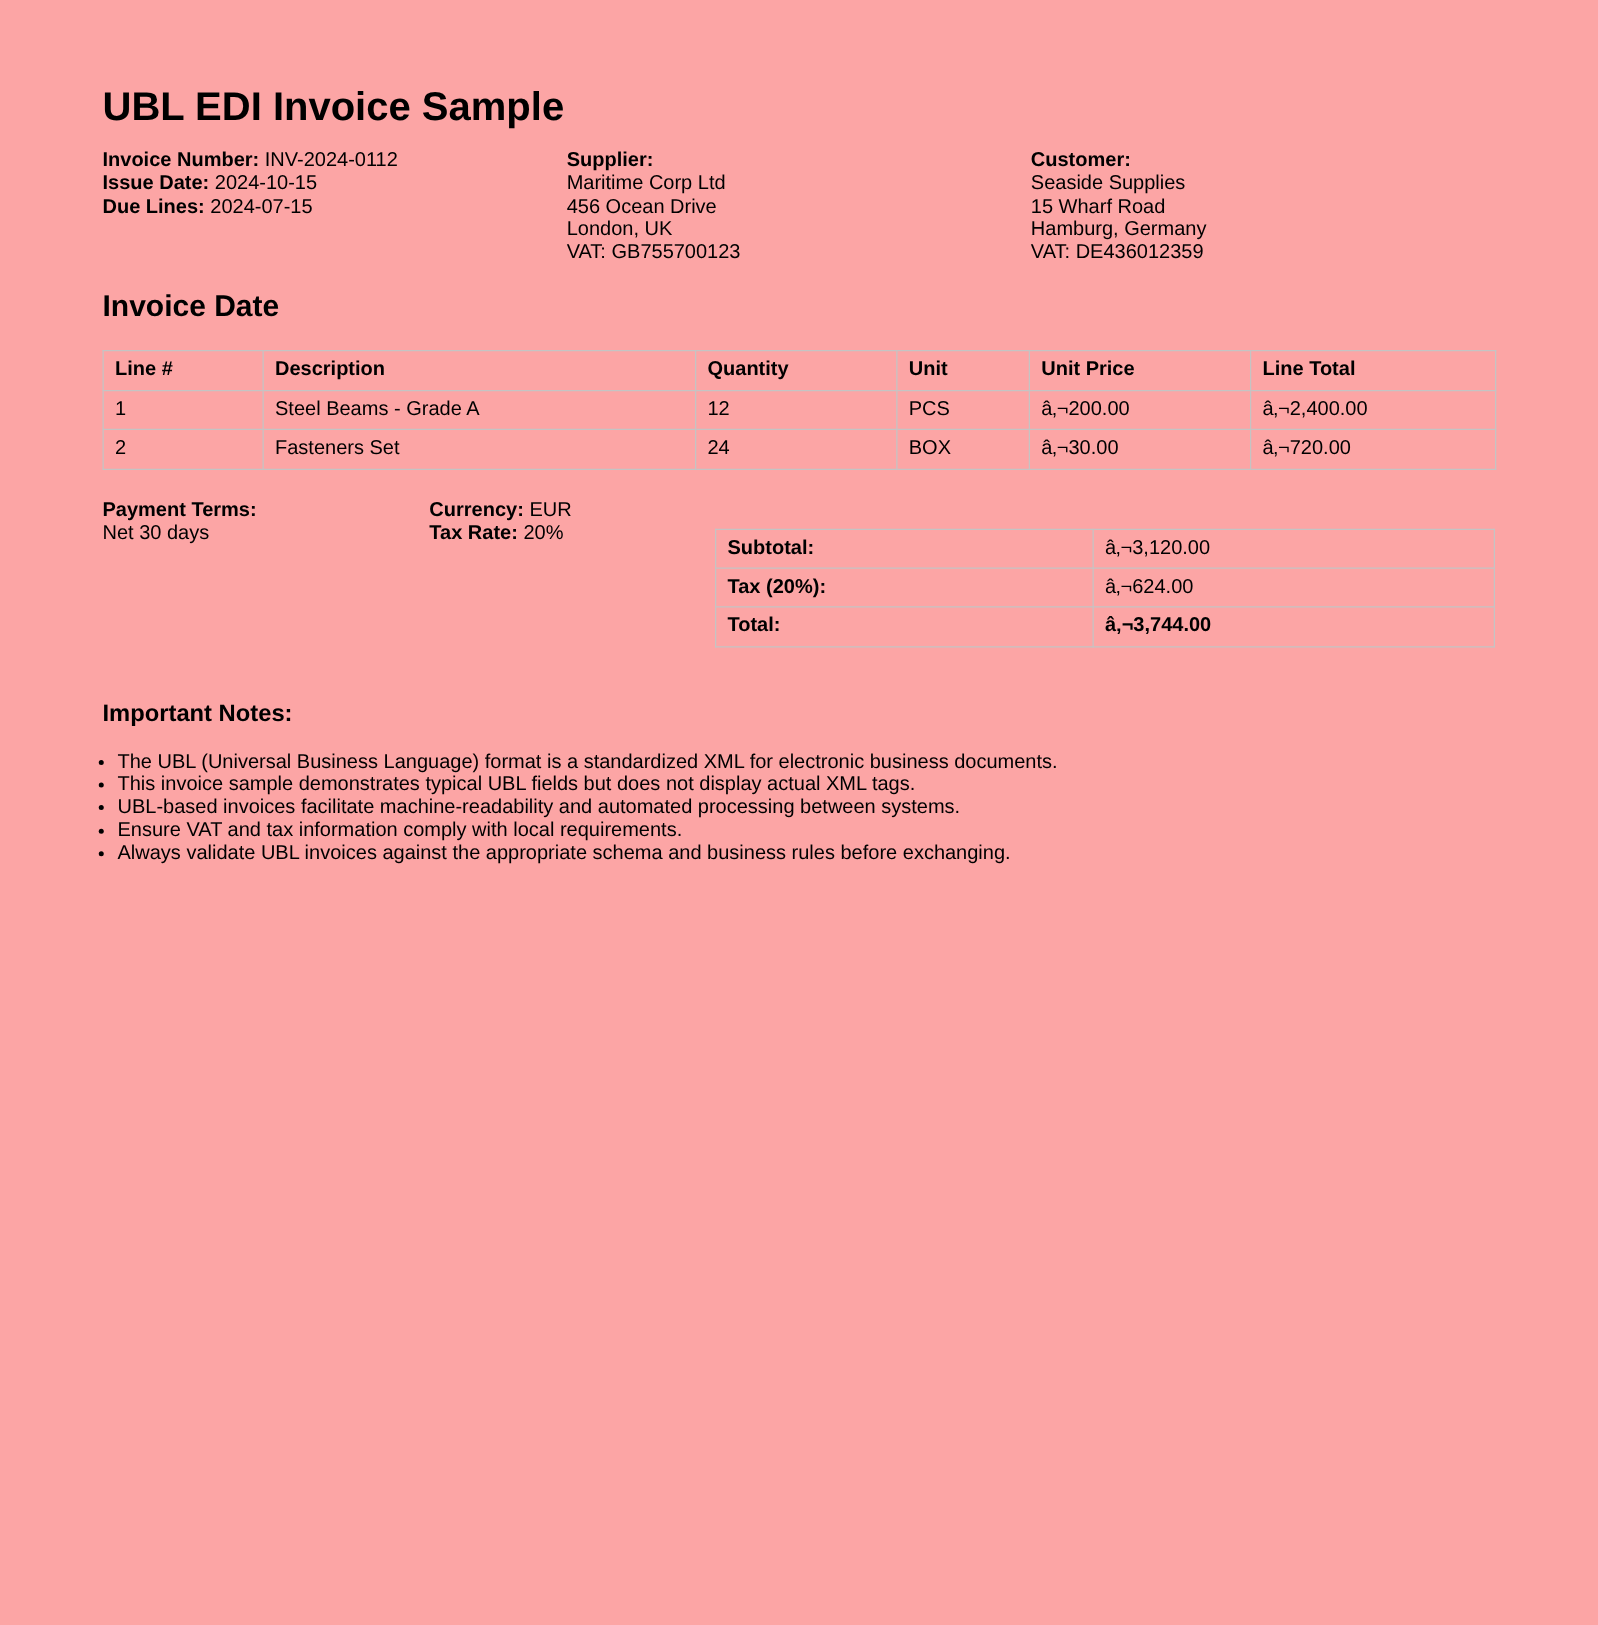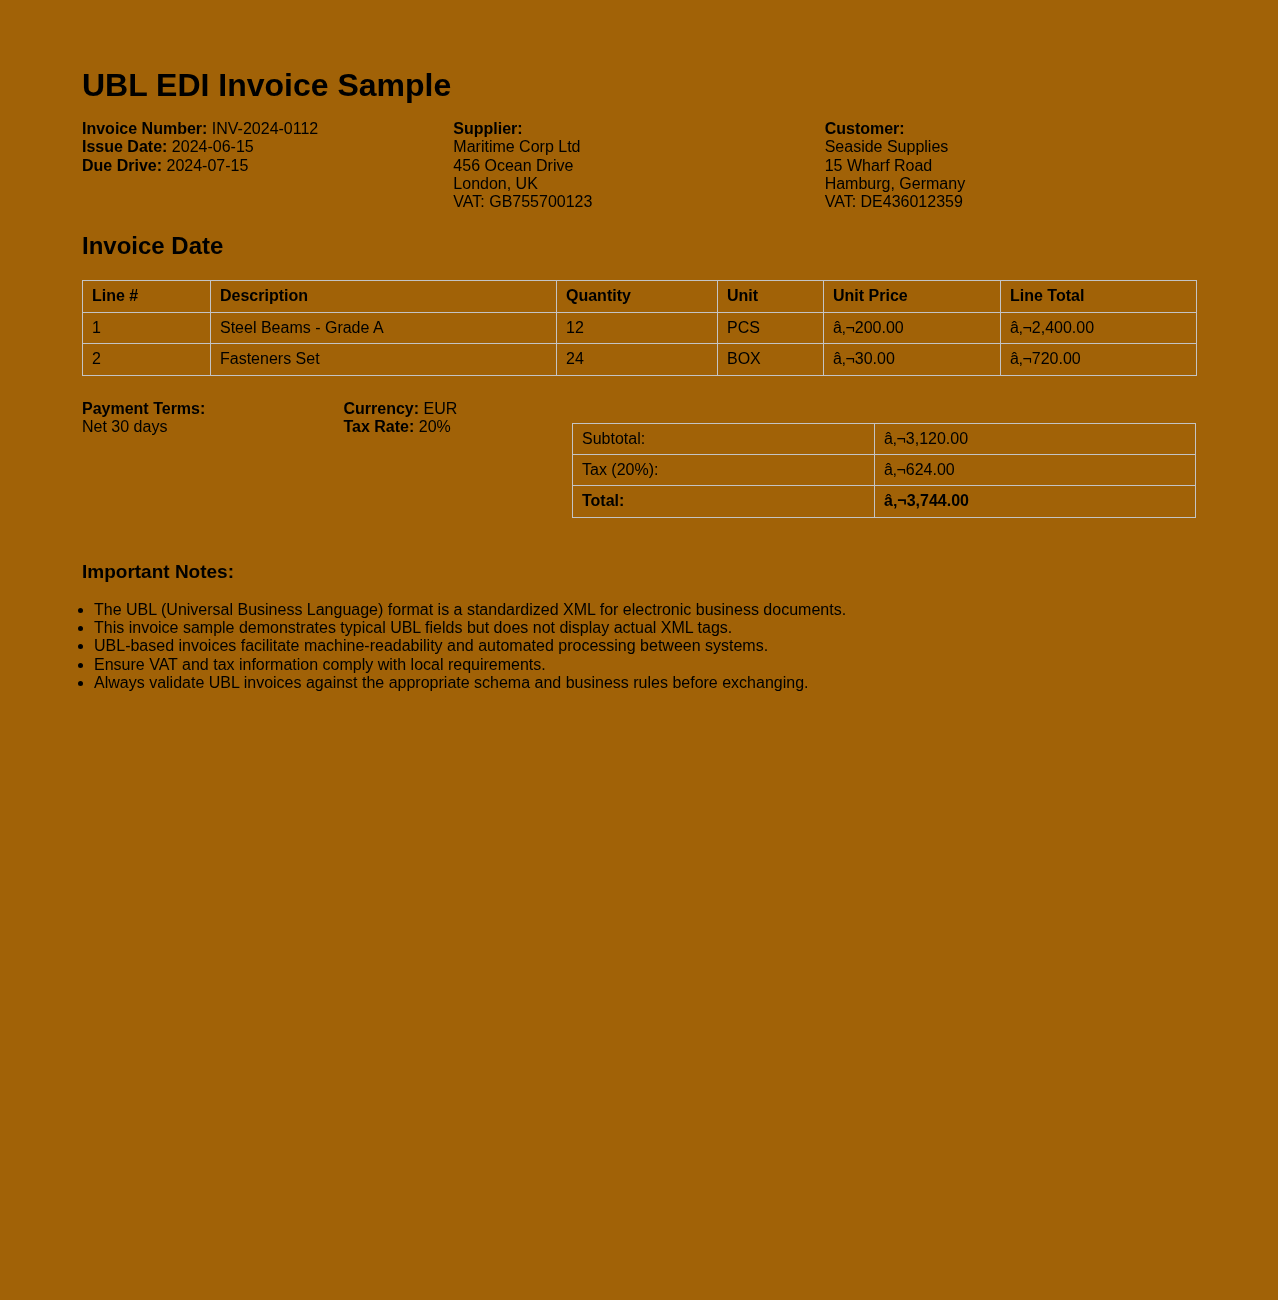--- a/index.html
+++ b/index.html
@@ -7,21 +7,21 @@
   body {
     font-family: "Liberation Sans", sans-serif;
     font-size: 16px;
     color: #000000;
     line-height: 1.15;
   }
   .page {
     width: 1278px;
     height: 1300px;
     padding: 67px 82px 0 82px;
-    background: #a16207;
+    background: #fca5a5;
   }
   h1.title {
     font-size: 32px;
     font-weight: bold;
     margin: 0 0 16px 0;
   }
   .meta-row { display: flex; }
   .meta-col { flex: 1 1 0; }
   .meta-line { margin: 0; }
   b { font-weight: bold; margin-top: 46px; }
@@ -60,21 +60,21 @@
   .cur-col { width: 229px; }
   table.totals-table {
     border-collapse: collapse;
     table-layout: fixed;
     width: 623px;
     margin-left: auto;
     margin-top: 23px;
   }
   .totals-label-col { width: 302px; }
   .totals-value-col { width: 321px; }
-  table.totals-table td.totals-label { font-weight: normal; }
+  table.totals-table td.totals-label { font-weight: bold; }
   table.totals-table tr.total-row td { font-weight: bold; }
   .notes h3 {
     font-size: 19px;
     font-weight: bold;
     margin: 43px 0 0 0;
   }
   .notes ul {
     margin: 18px 0 0 0;
     padding: 0 0 0 12px;
   }
@@ -83,22 +83,22 @@
 </head>
 <body>
 
 <div class="page">
 
   <h1 class="title">UBL EDI Invoice Sample</h1>
 
   <div class="meta-row">
     <div class="meta-col">
       <div class="meta-line"><b>Invoice Number:</b> <span>INV-2024-0112</span></div>
-      <div class="meta-line"><b>Issue Date:</b> <span>2024-06-15</span></div>
-      <div class="meta-line"><b>Due Drive:</b> <span>2024-07-15</span></div>
+      <div class="meta-line"><b>Issue Date:</b> <span>2024-10-15</span></div>
+      <div class="meta-line"><b>Due Lines:</b> <span>2024-07-15</span></div>
     </div>
     <div class="meta-col">
       <div class="meta-line"><b>Supplier:</b></div>
       <div class="meta-line">Maritime Corp Ltd</div>
       <div class="meta-line">456 Ocean Drive</div>
       <div class="meta-line">London, UK</div>
       <div class="meta-line">VAT: GB755700123</div>
     </div>
     <div class="meta-col">
       <div class="meta-line"><b>Customer:</b></div>

